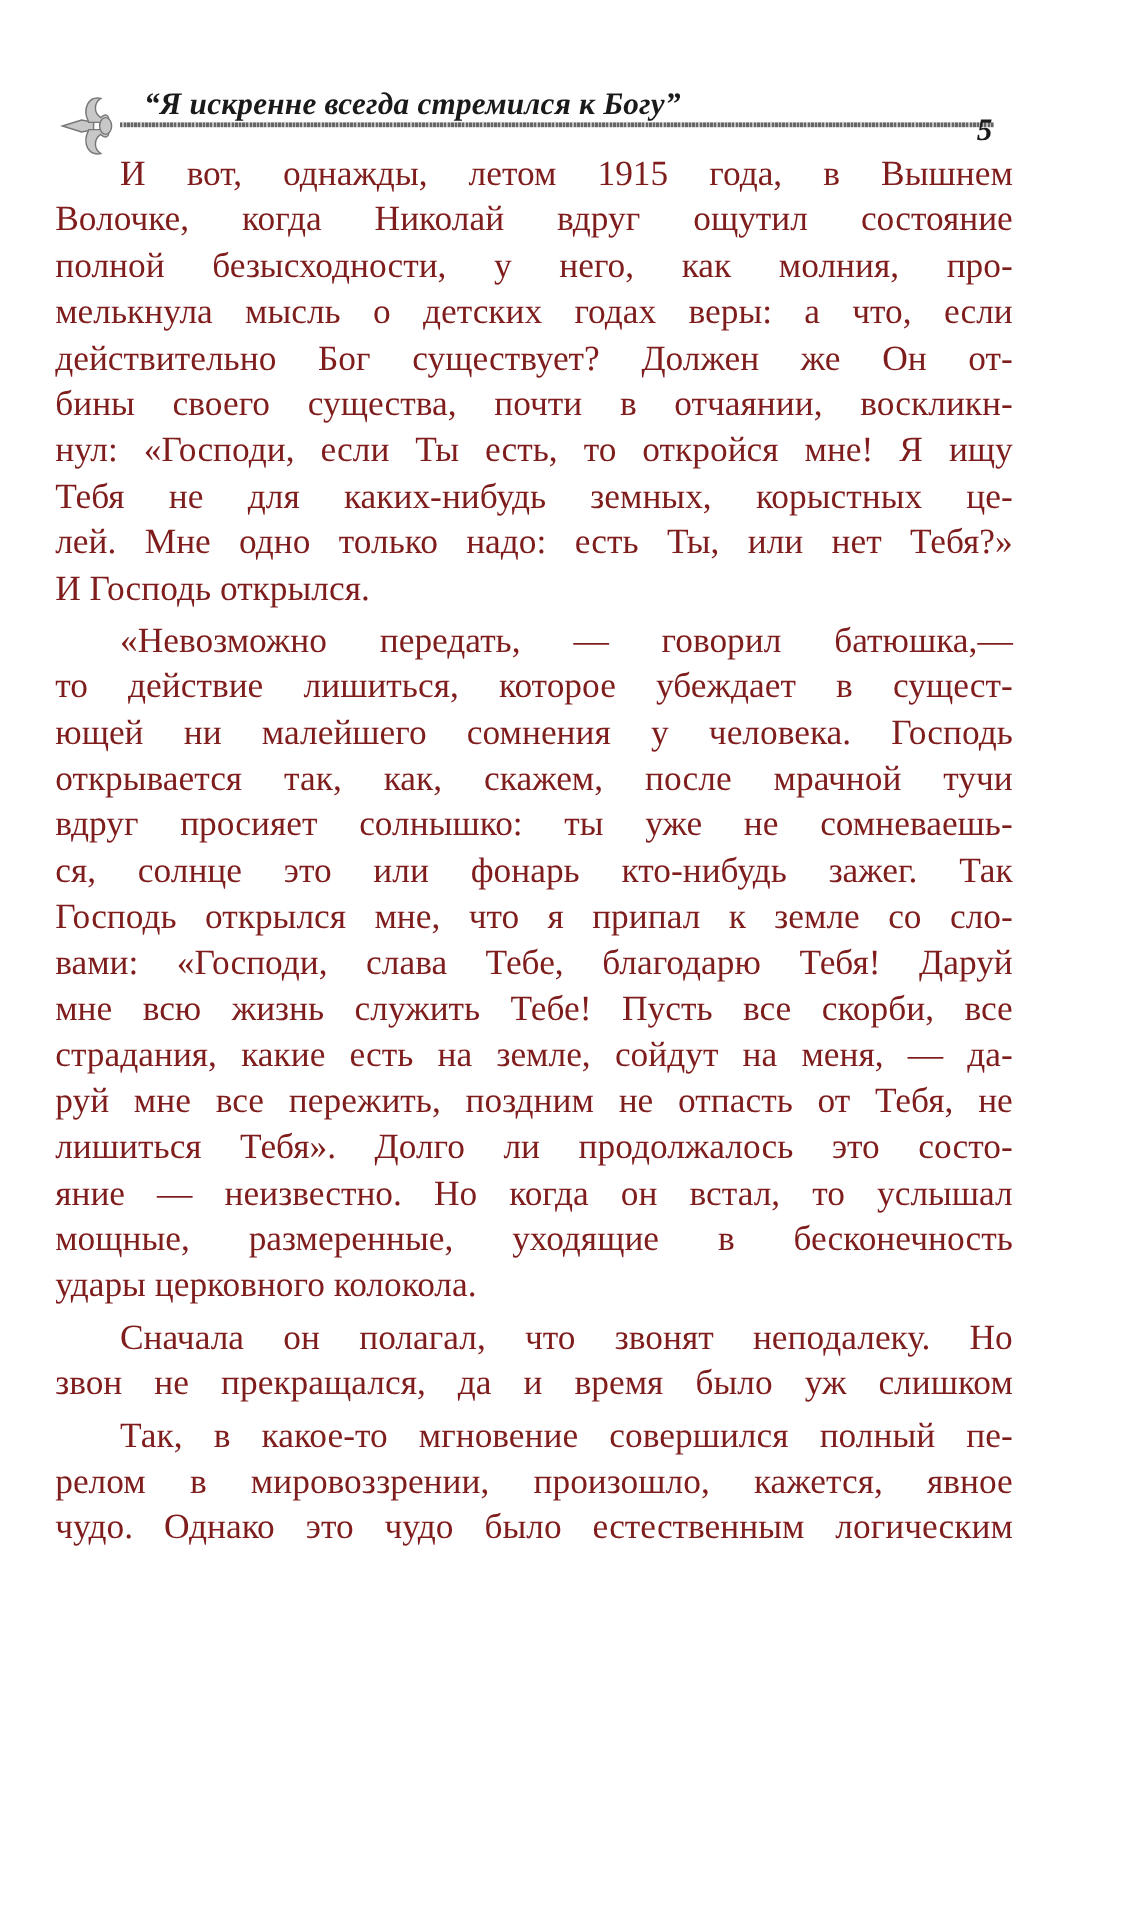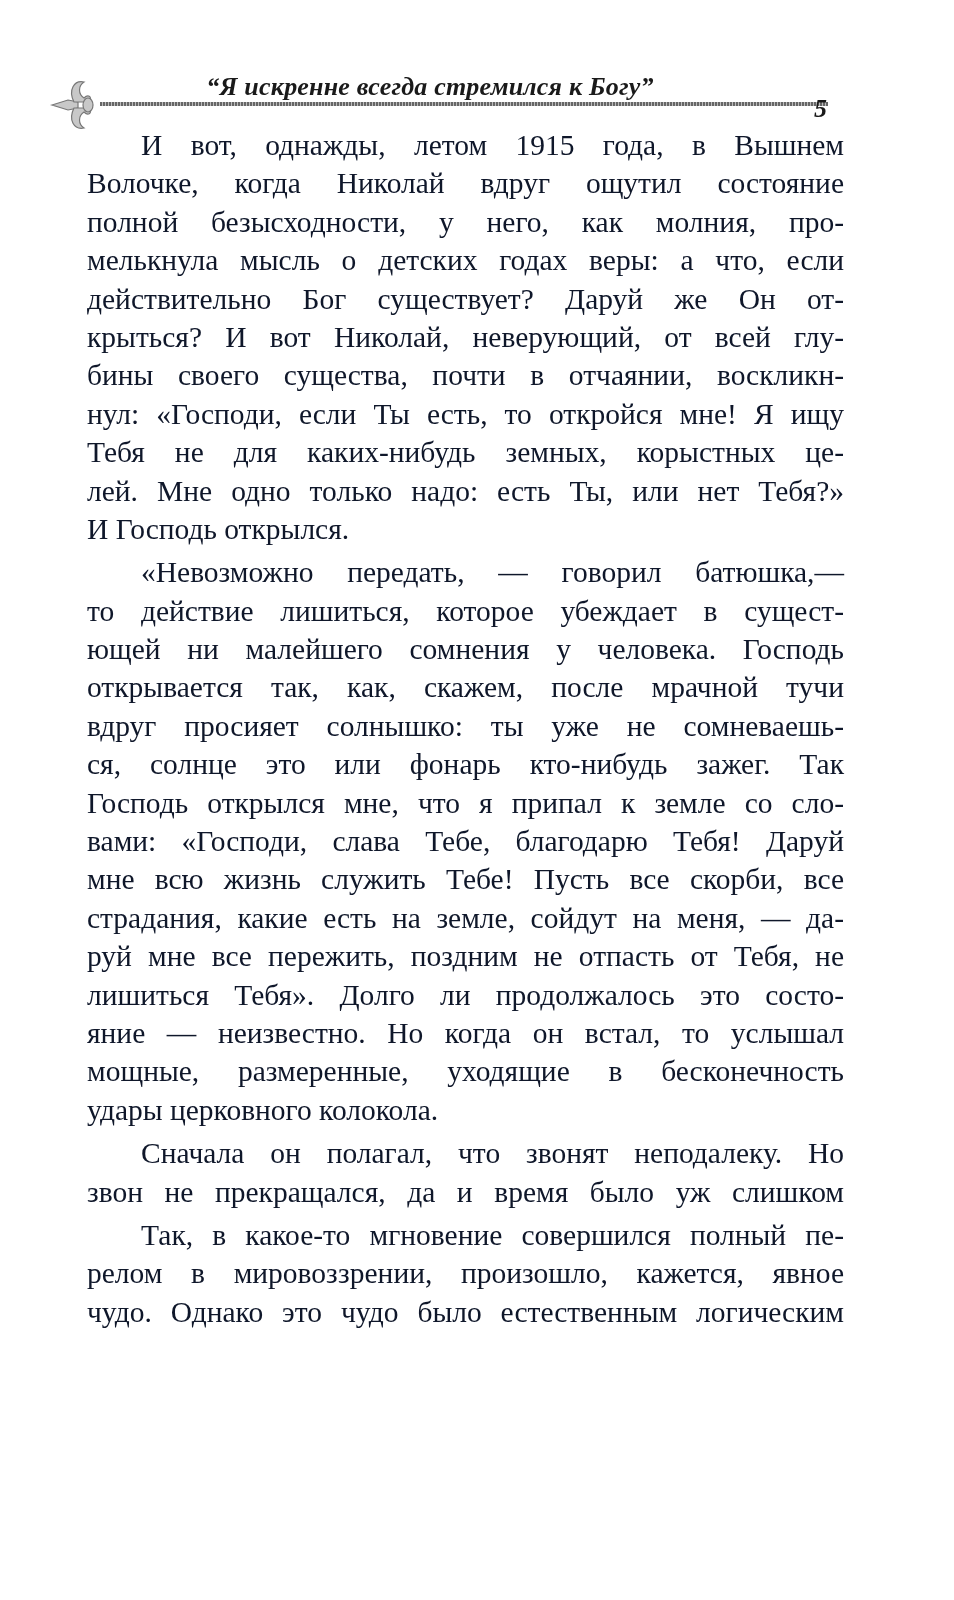--- a/index.html
+++ b/index.html
@@ -4,25 +4,25 @@
   <style>
     html, body { margin: 0; padding: 0; }
     body {
       width: 954px; height: 1600px; background: #ffffff; position: relative; overflow: hidden;
       font-family: "Liberation Serif", "DejaVu Serif", serif; color: #222;
     }
     .header { position: absolute; left: 40px; top: 68px; width: 880px; height: 70px; }
     .fleur { position: absolute; left: 8px; top: 8px; width: 56px; height: 58px; }
     .header-rule { position: absolute; left: 60px; top: 34px; width: 728px; height: 4px;
       background: repeating-linear-gradient(90deg, #666 0 2px, #bbb 2px 3px); }
-    .running-title { position: absolute; left: 80px; top: 4px; width: 620px; text-align: center;
+    .running-title { position: absolute; left: 80px; top: 4px; width: 620px; text-align: left;
       font-size: 26px; font-weight: bold; font-style: italic; color: #1a1a1a; letter-spacing: 0.2px; }
     .page-number { position: absolute; left: 774px; top: 26px; font-size: 26px; font-style: italic; font-weight: bold; color: #1a1a1a; }
     .text-block { position: absolute; left: 46px; top: 126px; width: 798px; }
-    .line { font-size: 29.5px; line-height: 38.4px; height: 38.4px; white-space: nowrap; text-align: justify; text-align-last: justify; color: #0f172a; margin-left: 41px; }
+    .line { font-size: 29.5px; line-height: 38.4px; height: 38.4px; white-space: nowrap; text-align: justify; text-align-last: justify; color: #7f1d1d; }
     .line.indent { padding-left: 54px; }
     .line.last { text-align-last: left; }
     .para-gap { height: 5px; }
   </style>
 </head>
 <body>
 
 <div class="header">
   <svg class="fleur" viewBox="0 0 56 58">
     <g fill="#c8c8c8" stroke="#777" stroke-width="1.2">
@@ -36,22 +36,21 @@
   <div class="running-title">“Я искренне всегда стремился к Богу”</div>
   <div class="page-number">5</div>
 </div>
 
 <div class="text-block">
   <div>
     <div class="line indent">И вот, однажды, летом 1915 года, в Вышнем</div>
     <div class="line">Волочке, когда Николай вдруг ощутил состояние</div>
     <div class="line">полной безысходности, у него, как молния, про-</div>
     <div class="line">мелькнула мысль о детских годах веры: а что, если</div>
-    <div class="line">действительно Бог существует? Даруй же Он от-</div>
-    <div class="line">крыться? И вот Николай, неверующий, от всей глу-</div>
+    <div class="line">действительно Бог существует? Должен же Он от-</div>
     <div class="line">бины своего существа, почти в отчаянии, воскликн-</div>
     <div class="line">нул: «Господи, если Ты есть, то откройся мне! Я ищу</div>
     <div class="line">Тебя не для каких-нибудь земных, корыстных це-</div>
     <div class="line">лей. Мне одно только надо: есть Ты, или нет Тебя?»</div>
     <div class="line last">И Господь открылся.</div>
   </div>
   <div class="para-gap"></div>
   <div>
     <div class="line indent">«Невозможно передать, — говорил батюшка,—</div>
     <div class="line">то действие лишиться, которое убеждает в сущест-</div>

